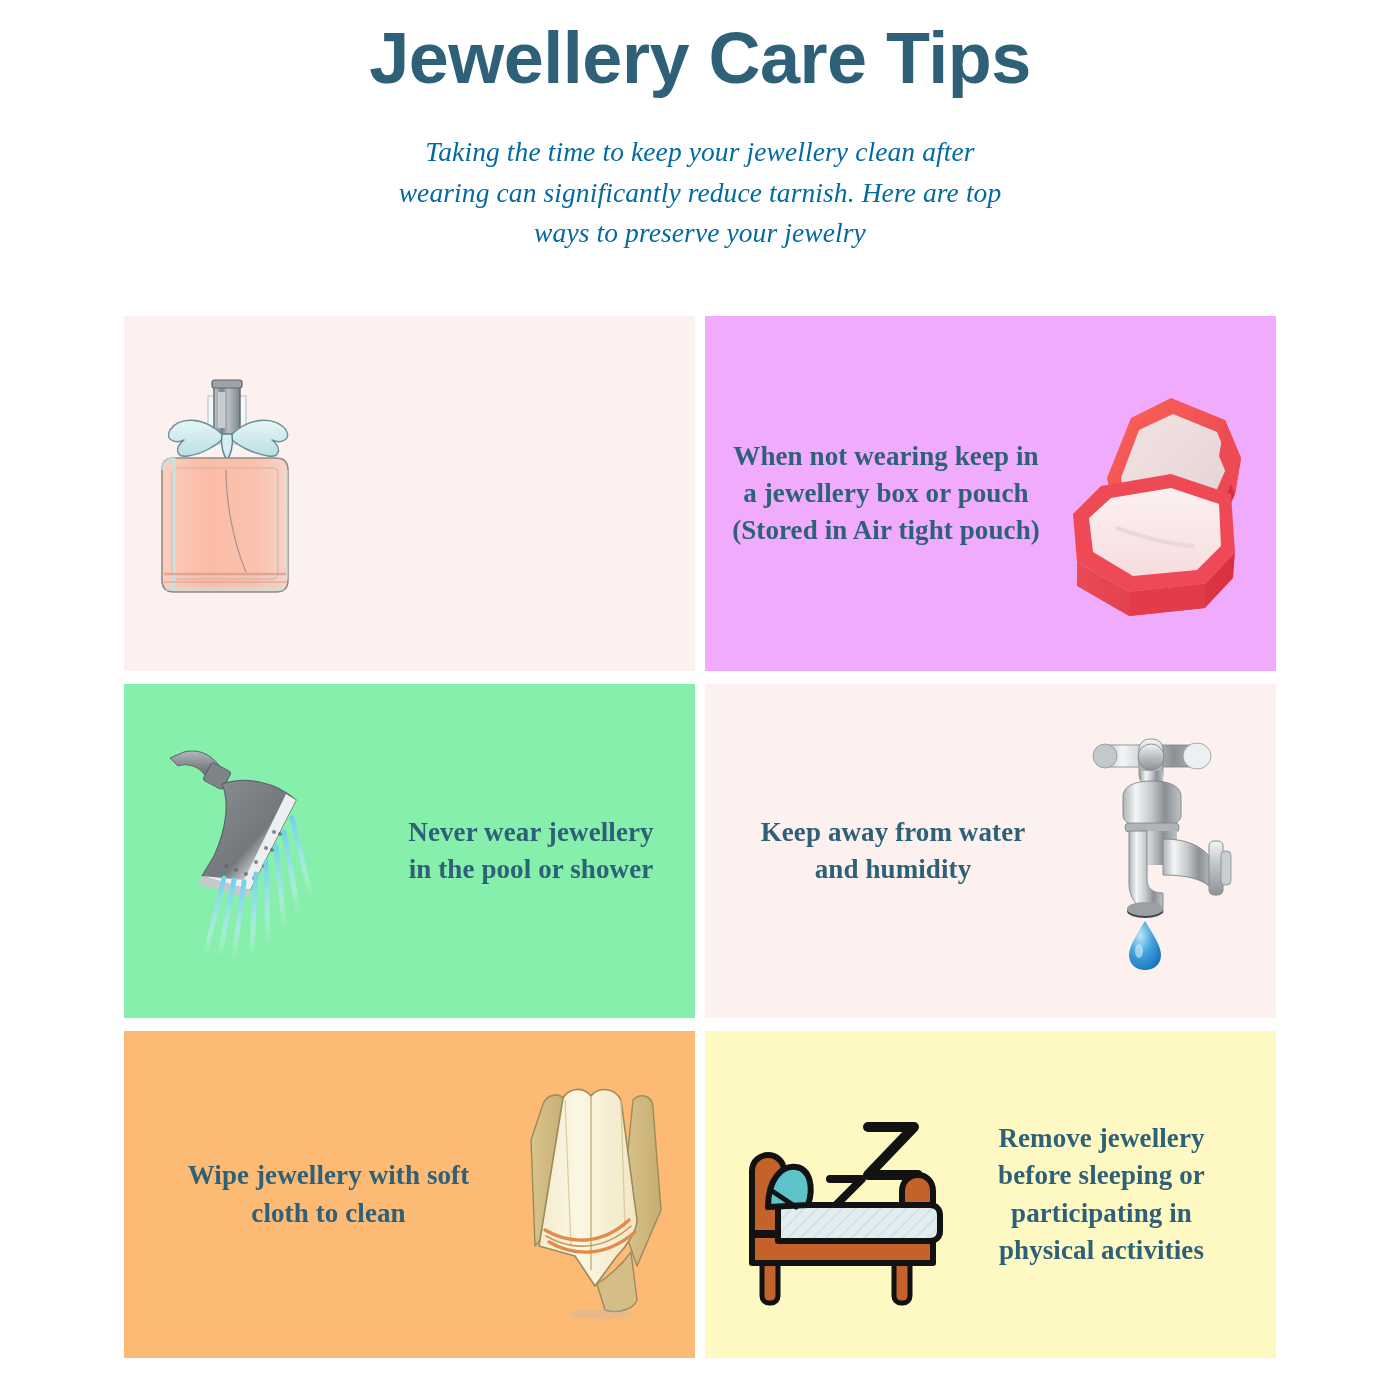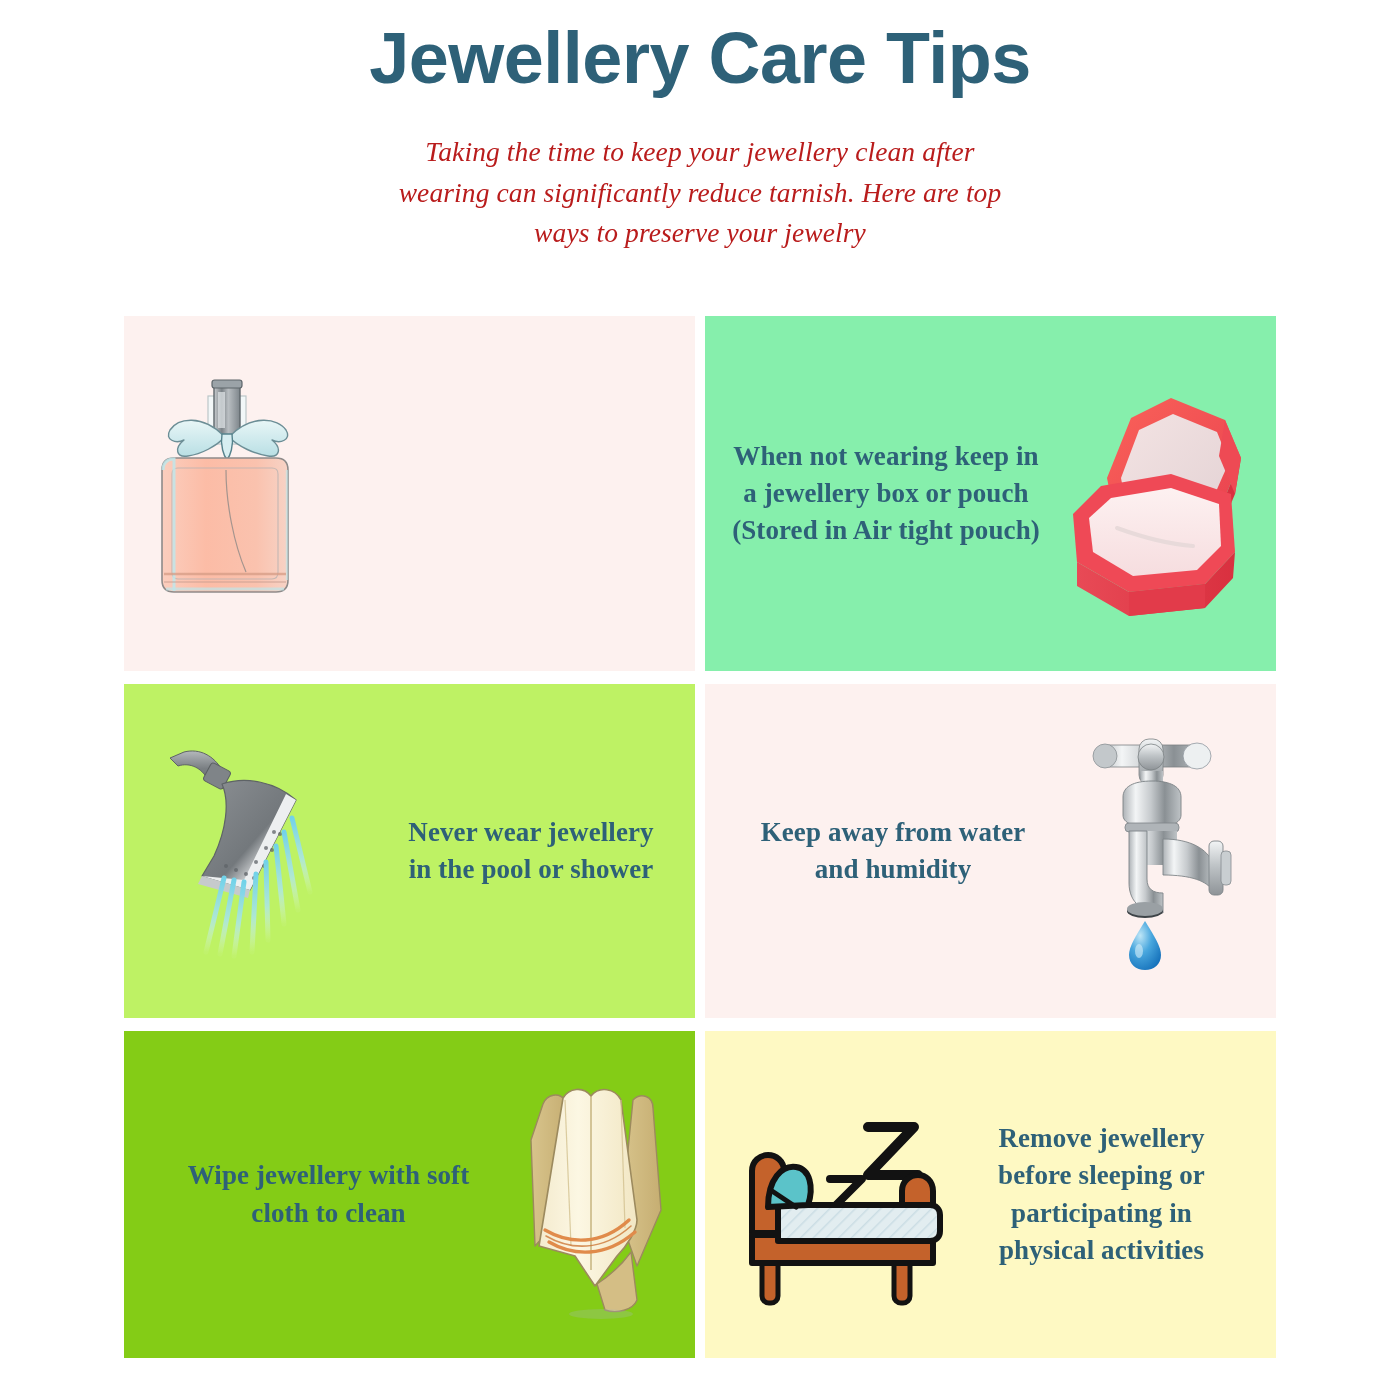--- a/index.html
+++ b/index.html
@@ -33,21 +33,21 @@
     line-height: 1.0;
     letter-spacing: -0.5px;
     color: #2E6178;
     padding-top: 22px;
   }
   .page-subtitle {
     font-family: "Liberation Serif", "DejaVu Serif", serif;
     font-style: italic;
     font-size: 27.5px;
     line-height: 1.48;
-    color: #b91c1c;
+    color: #0369a1;
     width: 640px;
     margin: 38px auto 0 auto;
     letter-spacing: 0.1px;
   }
 
   
   .grid {
     position: absolute;
     left: 124px;
     top: 316px;
@@ -162,21 +162,21 @@
 
           <path d="M86 96 C86 130 94 170 106 198" fill="none" stroke="#9A8F8B" stroke-width="1.2" opacity="0.9"></path>
 
           <path d="M24 200 L146 200" stroke="#D69C85" stroke-width="2.4" opacity="0.75"></path>
           <path d="M24 208 L146 208" stroke="#C99E90" stroke-width="1.6" opacity="0.6"></path>
           <path d="M26 215 L144 215" stroke="#BFE6EA" stroke-width="3" opacity="0.7"></path>
         </svg>
       </div>
     </div>
 
-    <div class="card text-left" id="card-2" style="background: #86efac;">
+    <div class="card text-left" id="card-2" style="background: #f0abfc;">
       <div class="card-text">When not wearing keep in a jewellery box or pouch (Stored in Air tight pouch)</div>
       <div class="card-art">
         <svg width="200" height="215" viewBox="0 0 200 215">
           <defs>
             <linearGradient id="lidTop" x1="0" y1="0" x2="1" y2="1">
               <stop offset="0%" stop-color="#FA6259"></stop>
               <stop offset="100%" stop-color="#E8404F"></stop>
             </linearGradient>
             <linearGradient id="lidIn" x1="0" y1="0" x2="1" y2="1">
               <stop offset="0%" stop-color="#F3E3E3"></stop>
@@ -202,21 +202,21 @@
           <path d="M26 132 L48 112 L108 102 L156 118 L158 160 L134 184 L70 190 L30 166 Z" fill="url(#boxIn)"></path>
 
           <path d="M54 142 C76 150 104 158 130 160" fill="none" stroke="#E8DADA" stroke-width="4" stroke-linecap="round"></path>
 
           <path d="M14 176 L66 206 L142 198 L172 166 L170 192 L142 222 L66 230 L14 200 Z" fill="url(#boxSide)"></path>
           <path d="M66 206 L142 198 L142 222 L66 230 Z" fill="#E23B4A"></path>
         </svg>
       </div>
     </div>
 
-    <div class="card text-right" id="card-3" style="background: #bef264;">
+    <div class="card text-right" id="card-3" style="background: #86efac;">
       <div class="card-text">Never wear jewellery in the pool or shower</div>
       <div class="card-art">
         <svg width="220" height="215" viewBox="0 0 220 215">
           <defs>
             <linearGradient id="shHead" x1="0" y1="0" x2="1" y2="1">
               <stop offset="0%" stop-color="#8C9094"></stop>
               <stop offset="55%" stop-color="#73787C"></stop>
               <stop offset="75%" stop-color="#F0F2F3"></stop>
               <stop offset="100%" stop-color="#A8ACAF"></stop>
             </linearGradient>
@@ -315,21 +315,21 @@
 
           <ellipse cx="66" cy="180" rx="18" ry="7" fill="#3E4448"></ellipse>
           <ellipse cx="66" cy="178" rx="18" ry="7" fill="#9AA0A4"></ellipse>
 
           <path d="M66 190 C56 206 50 216 50 224 C50 233 57 239 66 239 C75 239 82 233 82 224 C82 216 76 206 66 190 Z" fill="url(#fcDrop)"></path>
           <ellipse cx="60" cy="220" rx="4" ry="7" fill="#CDEAF8" opacity="0.65"></ellipse>
         </svg>
       </div>
     </div>
 
-    <div class="card text-left" id="card-5" style="background: #84cc16; gap: 12px;">
+    <div class="card text-left" id="card-5" style="background: #fdba74; gap: 12px;">
       <div class="card-text">Wipe jewellery with soft cloth to clean</div>
       <div class="card-art">
         <svg width="160" height="250" viewBox="0 0 160 250">
           <defs>
             <linearGradient id="clLight" x1="0" y1="0" x2="1" y2="0">
               <stop offset="0%" stop-color="#F4EBCE"></stop>
               <stop offset="40%" stop-color="#FCF7E3"></stop>
               <stop offset="100%" stop-color="#F2E7C4"></stop>
             </linearGradient>
             <linearGradient id="clDark" x1="0" y1="0" x2="1" y2="0">

